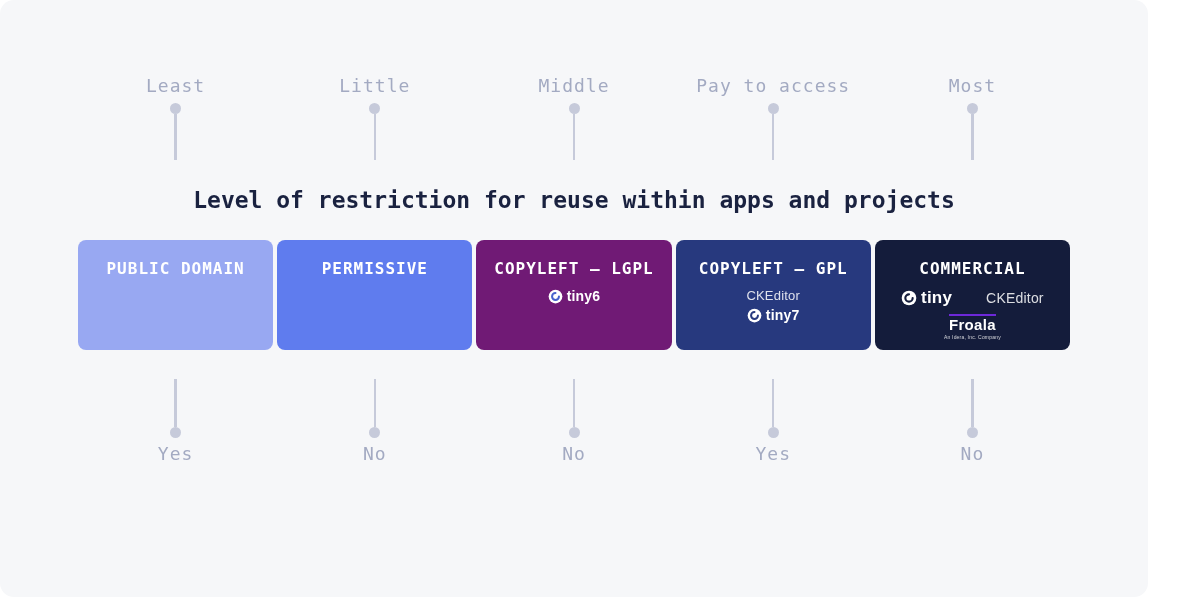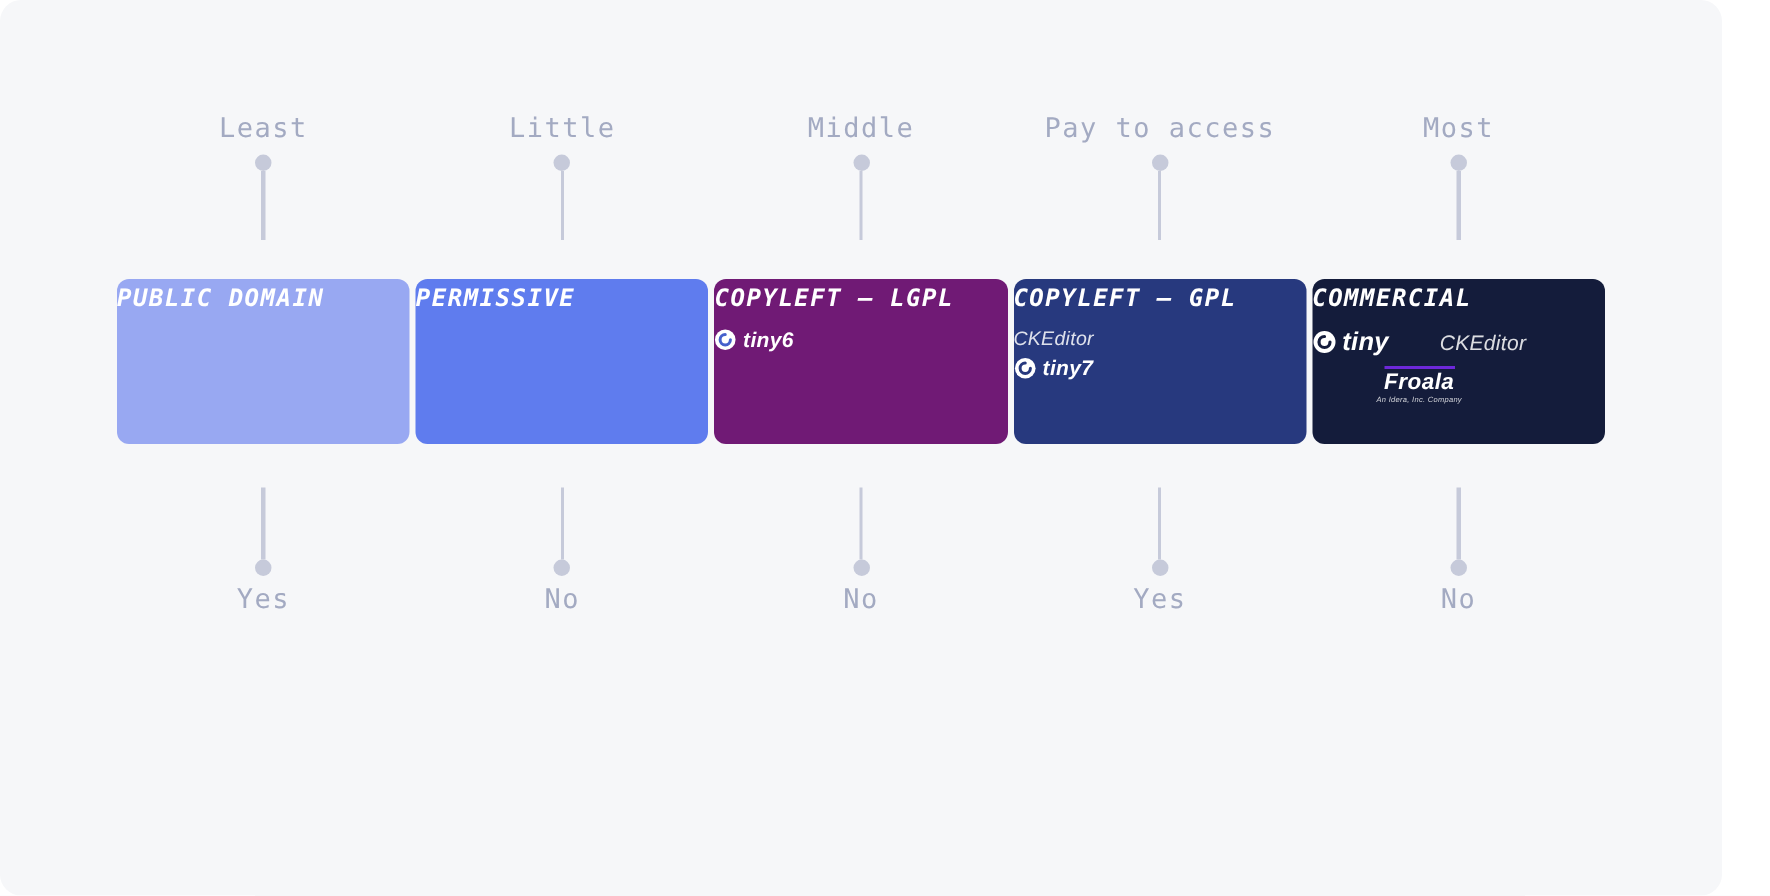--- a/index.html
+++ b/index.html
@@ -53,26 +53,25 @@
     line-height: 27px;
     color: var(--heading);
   }
   .title-restriction { margin-top: 27px; }
   .title-share { margin-top: 29px; }
   .cards-row { margin-top: 26px; }
   .card {
     flex: 1;
     height: 110px;
     border-radius: 8px;
-    padding-top: 3px;
-    display: flex;
-    flex-direction: column;
-    align-items: flex-start;
+    padding-top: 19px;
+    display: flex;
+    flex-direction: column;
+    align-items: center;
     color: #ffffff;
-    font-style: italic;
   }
   .card-title {
     font-size: 16px;
     font-weight: 600;
     letter-spacing: 1px;
     line-height: 20px;
     color: #ffffff;
     white-space: nowrap;
   }
   .logo-rows {
@@ -149,20 +148,21 @@
       <div class="pin-dot"></div>
       <div class="pin-line"></div>
     </div>
     <div class="col">
       <div class="pin-label">Most</div>
       <div class="pin-dot"></div>
       <div class="pin-line"></div>
     </div>
   </div>
 
+  <div class="section-title title-restriction">Level of restriction for reuse within apps and projects</div>
 
   <div class="row5 cards-row">
 
     <div class="card card-public-domain" style="background: rgb(152, 168, 242);">
       <div class="card-title">PUBLIC DOMAIN</div>
     </div>
 
     <div class="card card-permissive" style="background: rgb(95, 124, 238);">
       <div class="card-title">PERMISSIVE</div>
     </div>

